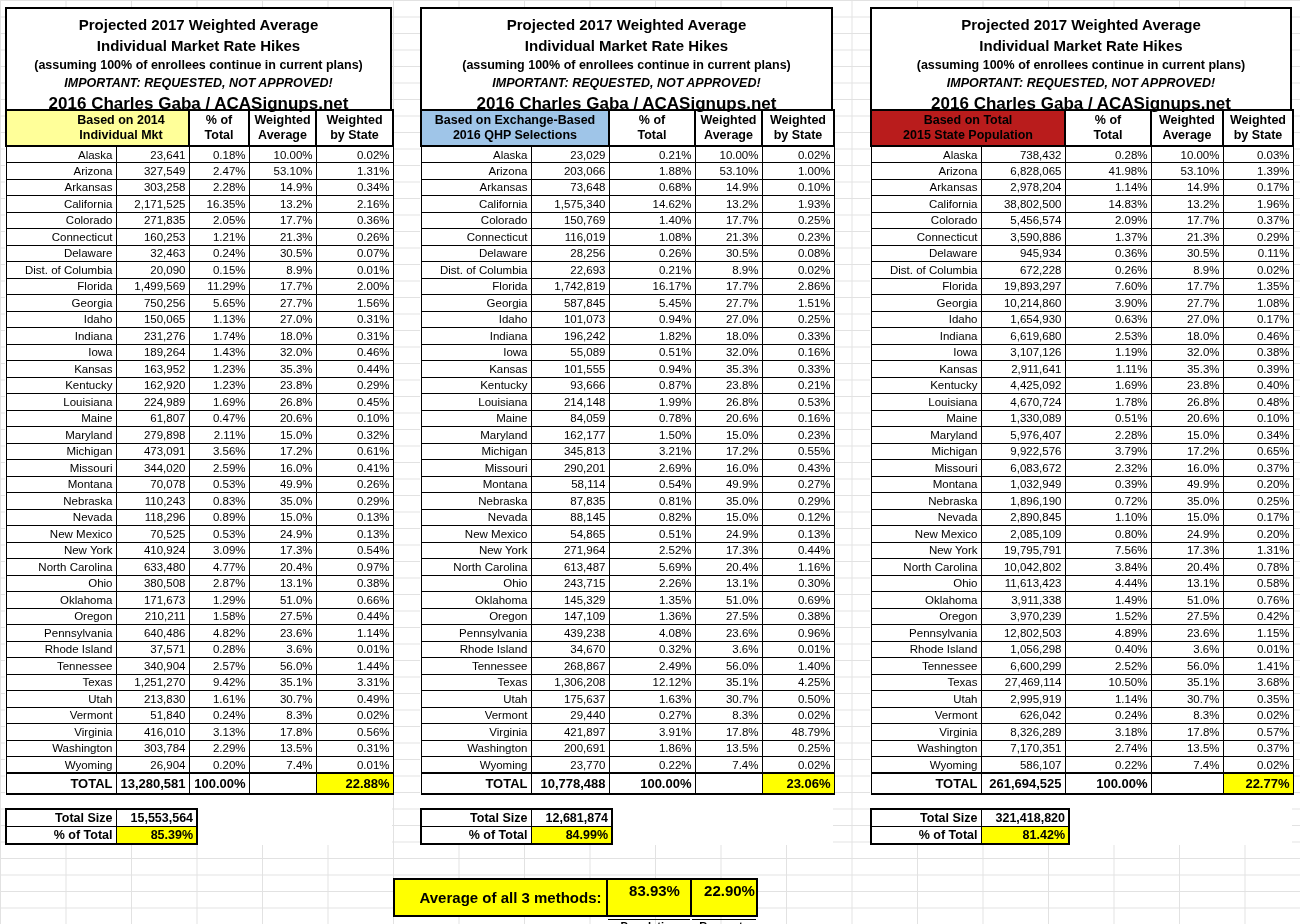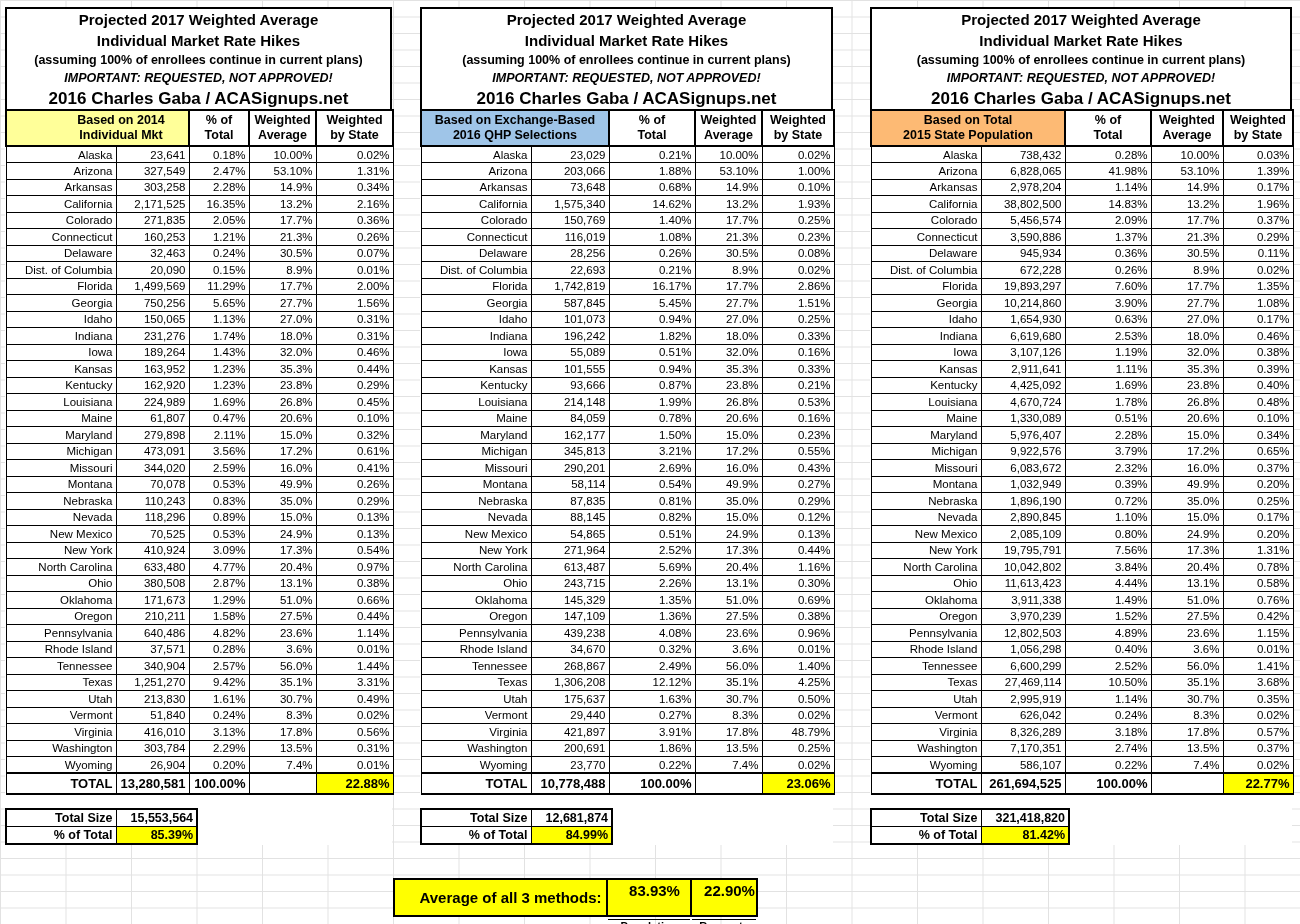--- a/index.html
+++ b/index.html
@@ -14,21 +14,21 @@
   .grid-bg {
     position:absolute; inset:0;
     background-image:
       linear-gradient(to right, #e2e2e2 1px, transparent 1px),
       linear-gradient(to bottom, #e2e2e2 1px, transparent 1px);
     background-size:65.5px 16.5px;
   }
   .tblock { position:absolute; top:7px; background:#fff; }
   .titlebox {
     border:2px solid #000; height:104px; background:#fff;
-    text-align:center; 
+    text-align:center; padding-top:5px;
   }
   .t-line12 { font-size:15px; font-weight:bold; line-height:21px; }
   .t-line3  { font-size:12.5px; font-weight:bold; line-height:18px; }
   .t-line4  { font-size:12.5px; font-weight:bold; font-style:italic; line-height:18px; }
   .t-line5  { font-size:17px; font-weight:bold; line-height:23px; }
 
   table.data { border-collapse:collapse; table-layout:fixed; width:100%; margin-top:-2px; background:#fff; }
   table.data th {
     border:2px solid #000; height:36px; vertical-align:middle; text-align:center;
     font-size:12.5px; font-weight:bold; line-height:15px; white-space:pre-line;
@@ -727,21 +727,21 @@
   <table class="data">
     <colgroup>
         <col style="width:110px">
         <col style="width:84px">
         <col style="width:86px">
         <col style="width:72px">
         <col style="width:70px">
       </colgroup>
     <thead>
       <tr>
-        <th colspan="2" style="background: #fdba74; margin-left: 32px;">Based on Total
+        <th colspan="2" style="background: #b91c1c; margin-left: 32px;">Based on Total
 2015 State Population</th>
         <th>% of
 Total</th>
         <th>Weighted
 Average</th>
         <th>Weighted
 by State</th>
       </tr>
     </thead>
     <tbody>

